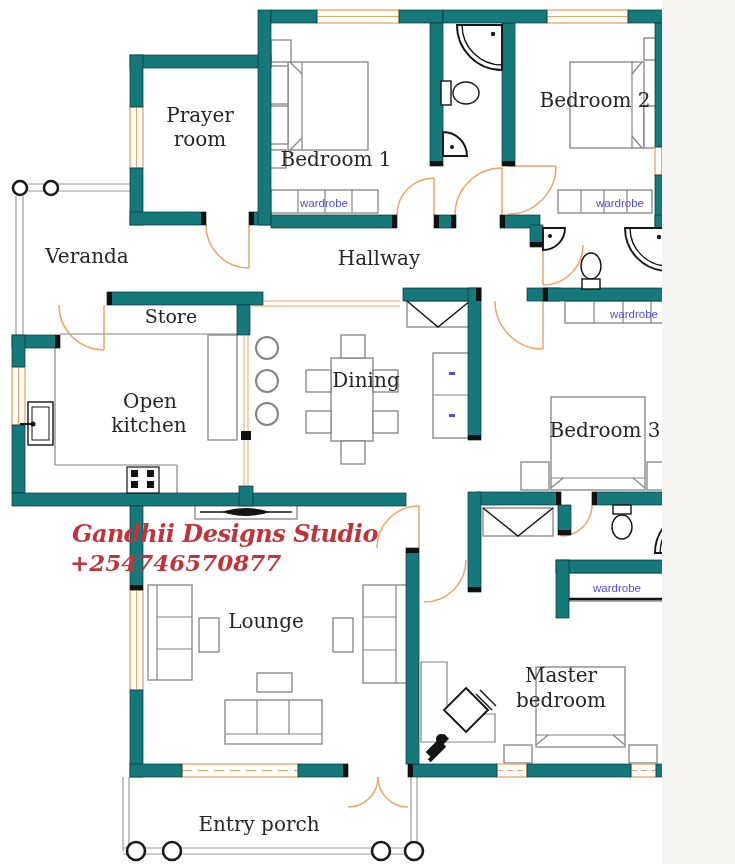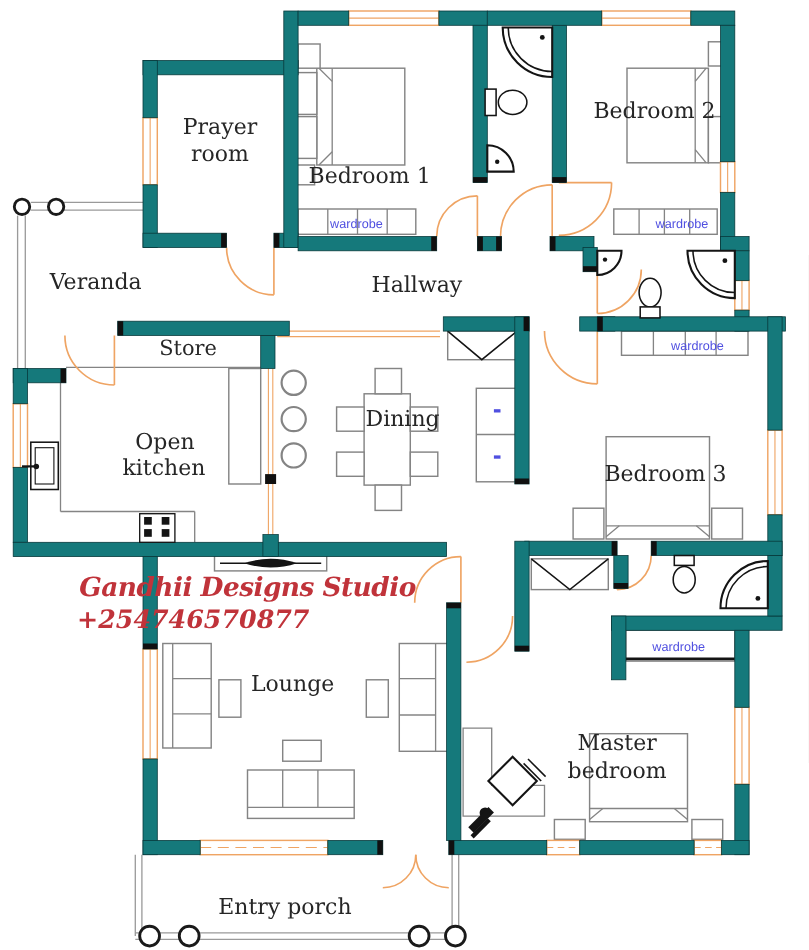--- a/index.html
+++ b/index.html
@@ -1,16 +1,16 @@
 <!DOCTYPE html>
 <html style="--c-wall: #15797b; --c-window: #efa463; --c-furniture: #848484; --c-fixture: #141414; --c-label: #262626; --c-wardrobe_text: #4f4fe0; --c-watermark: #c0333a; --c-background: #ffffff;"><head>
 <meta charset="utf-8">
 <style>
   html,body{margin:0;padding:0;background:#f6f4f1;}
-  .canvas{position:relative;width:735px;height:864px;background:var(--c-background,#fff);overflow:hidden;
+  .canvas{position:relative;width:662px;height:864px;background:var(--c-background,#fff);overflow:hidden;
           font-family:"DejaVu Serif", serif;}
   svg{position:absolute;inset:0;}
   .wall{fill:var(--c-wall,#15797b);stroke:#073739;stroke-width:0.7;}
   .cap{fill:#101010;stroke:none;}
   .win-r{fill:#ffffff;stroke:var(--c-window,#efa463);stroke-width:1.3;}
   .win-l{stroke:var(--c-window,#efa463);stroke-width:1;fill:none;}
   .arc{stroke:var(--c-window,#efa463);stroke-width:1.5;fill:none;}
   .furn{fill:#ffffff;stroke:var(--c-furniture,#848484);stroke-width:1.3;}
   .furn-l{stroke:var(--c-furniture,#848484);stroke-width:1.2;fill:none;}
   .deck{stroke:#9a9a9a;stroke-width:1.2;fill:none;}

